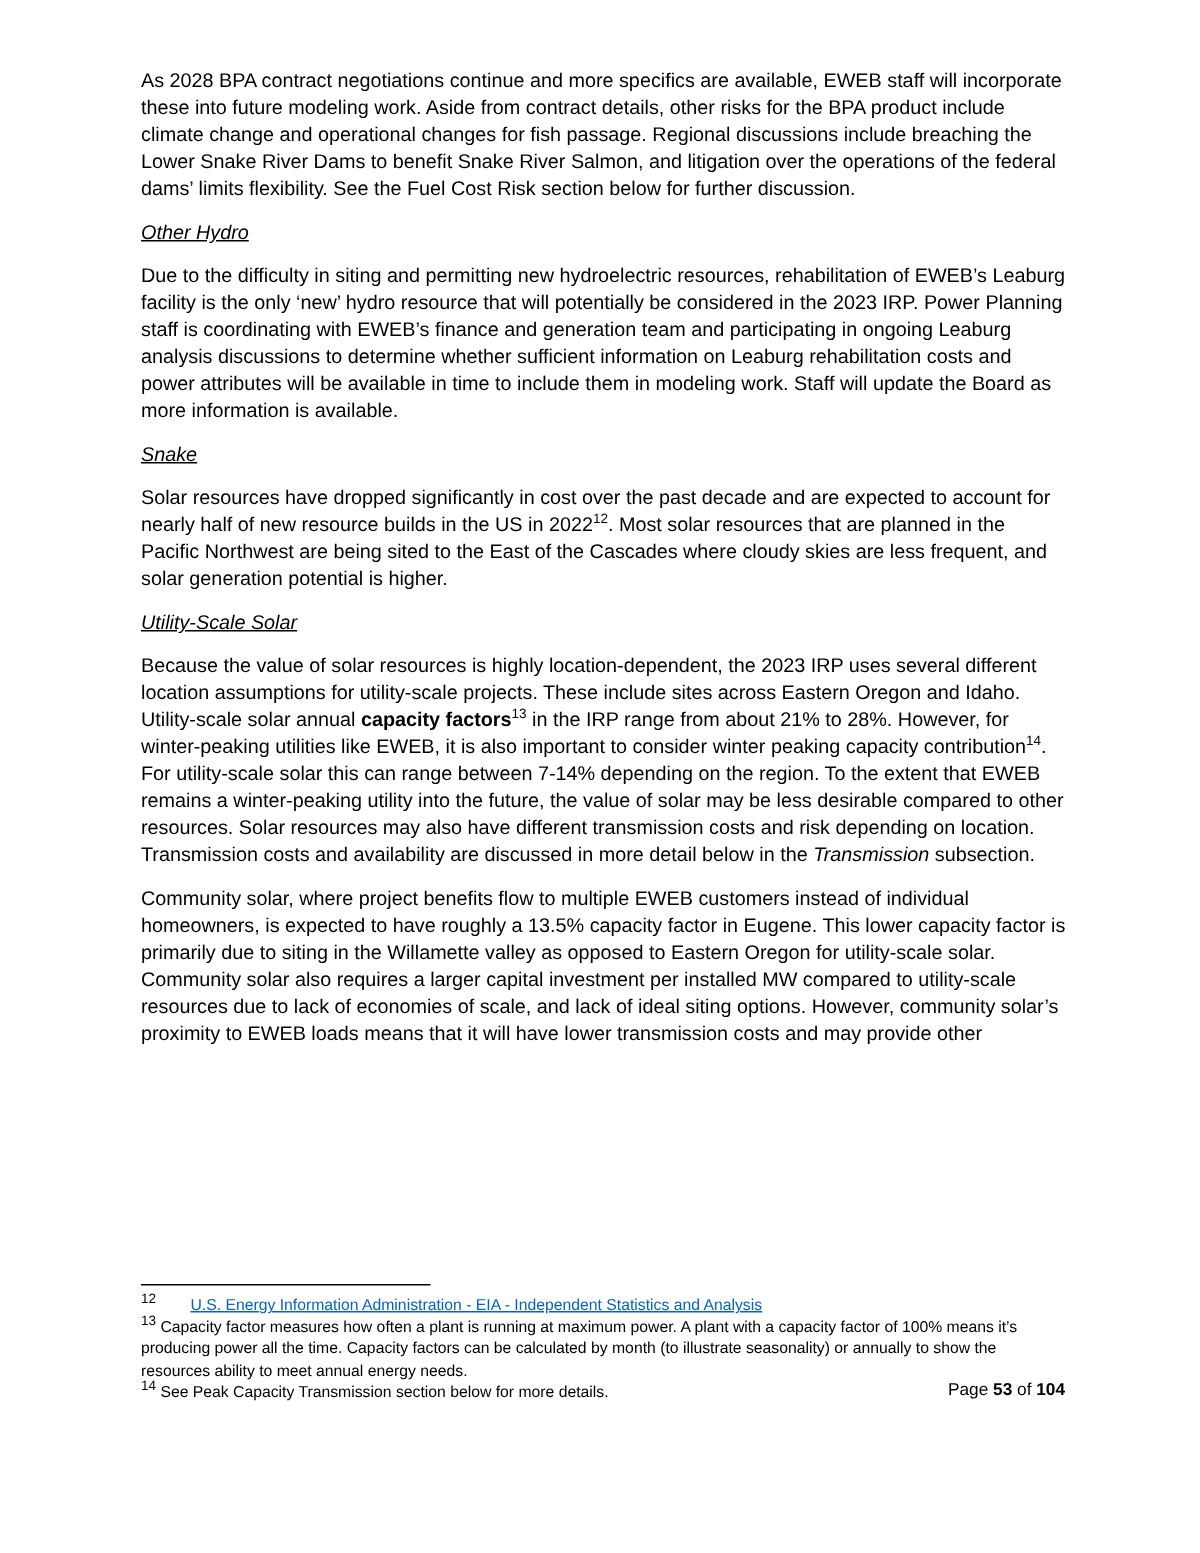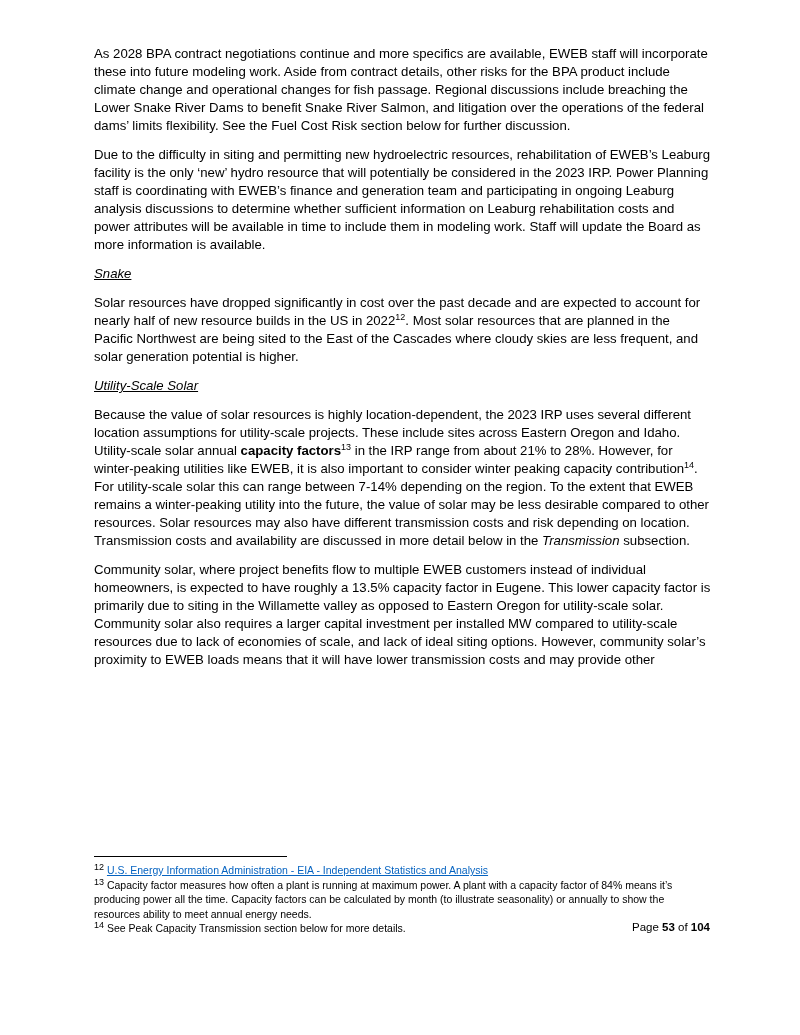--- a/index.html
+++ b/index.html
@@ -55,57 +55,59 @@
   .footnote-rule {
     width: 193px;
     border-top: 1px solid #000;
     margin: 0 0 6px 0;
   }
   .footnote { margin: 0; }
   .link {
     color: #0563C1;
     text-decoration: underline;
     cursor: pointer;
+    margin-left: 20px;
   }
   .footer {
     position: absolute;
     right: 90px;
     top: 920px;
     font-size: 11.5px;
     line-height: 14px;
   }
 </style>
 </head>
 <body>
 
 <div class="page">
 
   <div class="content">
 
 
     <p class="para">As 2028 BPA contract negotiations continue and more specifics are available, EWEB staff will incorporate these into future modeling work. Aside from contract details, other risks for the BPA product include climate change and operational changes for fish passage. Regional discussions include breaching the Lower Snake River Dams to benefit Snake River Salmon, and litigation over the operations of the federal dams’ limits flexibility. See the Fuel Cost Risk section below for further discussion.</p>
 
+    <h3 class="section-heading">Other Hydro</h3>
 
     <p class="para">Due to the difficulty in siting and permitting new hydroelectric resources, rehabilitation of EWEB’s Leaburg facility is the only ‘new’ hydro resource that will potentially be considered in the 2023 IRP. Power Planning staff is coordinating with EWEB’s finance and generation team and participating in ongoing Leaburg analysis discussions to determine whether sufficient information on Leaburg rehabilitation costs and power attributes will be available in time to include them in modeling work. Staff will update the Board as more information is available.</p>
 
     <h3 class="section-heading">Snake</h3>
 
     <p class="para"><span>Solar resources have dropped significantly in cost over the past decade and are expected to account for nearly half of new resource builds in the US in 2022</span><sup>12</sup><span>. Most solar resources that are planned in the Pacific Northwest are being sited to the East of the Cascades where cloudy skies are less frequent, and solar generation potential is higher.</span></p>
 
     <h3 class="section-heading">Utility-Scale Solar</h3>
 
     <p class="para"><span>Because the value of solar resources is highly location-dependent, the 2023 IRP uses several different location assumptions for utility-scale projects. These include sites across Eastern Oregon and Idaho. Utility-scale solar annual </span><span class="bold">capacity factors</span><sup>13</sup><span> in the IRP range from about 21% to 28%. However, for winter-peaking utilities like EWEB, it is also important to consider winter peaking capacity contribution</span><sup>14</sup><span>. For utility-scale solar this can range between 7-14% depending on the region. To the extent that EWEB remains a winter-peaking utility into the future, the value of solar may be less desirable compared to other resources. Solar resources may also have different transmission costs and risk depending on location. Transmission costs and availability are discussed in more detail below in the </span><span class="italic">Transmission</span><span> subsection.</span></p>
 
 
     <p class="para">Community solar, where project benefits flow to multiple EWEB customers instead of individual homeowners, is expected to have roughly a 13.5% capacity factor in Eugene. This lower capacity factor is primarily due to siting in the Willamette valley as opposed to Eastern Oregon for utility-scale solar. Community solar also requires a larger capital investment per installed MW compared to utility-scale resources due to lack of economies of scale, and lack of ideal siting options. However, community solar’s proximity to EWEB loads means that it will have lower transmission costs and may provide other</p>
 
   </div>
 
   <div class="footnotes">
     <div class="footnote-rule"></div>
     <p class="footnote"><sup>12</sup> <a href="#" class="link">U.S. Energy Information Administration - EIA - Independent Statistics and Analysis</a></p>
-    <p class="footnote"><sup>13</sup> <span>Capacity factor measures how often a plant is running at maximum power. A plant with a capacity factor of 84% means it’s producing power all the time. Capacity factors can be calculated by month (to illustrate seasonality) or annually to show the resources ability to meet annual energy needs.</span></p>
+    <p class="footnote"><sup>13</sup> <span>Capacity factor measures how often a plant is running at maximum power. A plant with a capacity factor of 100% means it’s producing power all the time. Capacity factors can be calculated by month (to illustrate seasonality) or annually to show the resources ability to meet annual energy needs.</span></p>
     <p class="footnote"><sup>14</sup> <span>See Peak Capacity Transmission section below for more details.</span></p>
   </div>
 
   <div class="footer"><span>Page </span><span class="bold">53</span><span> of </span><span class="bold">104</span></div>
 
 </div>
 
 </body></html>

